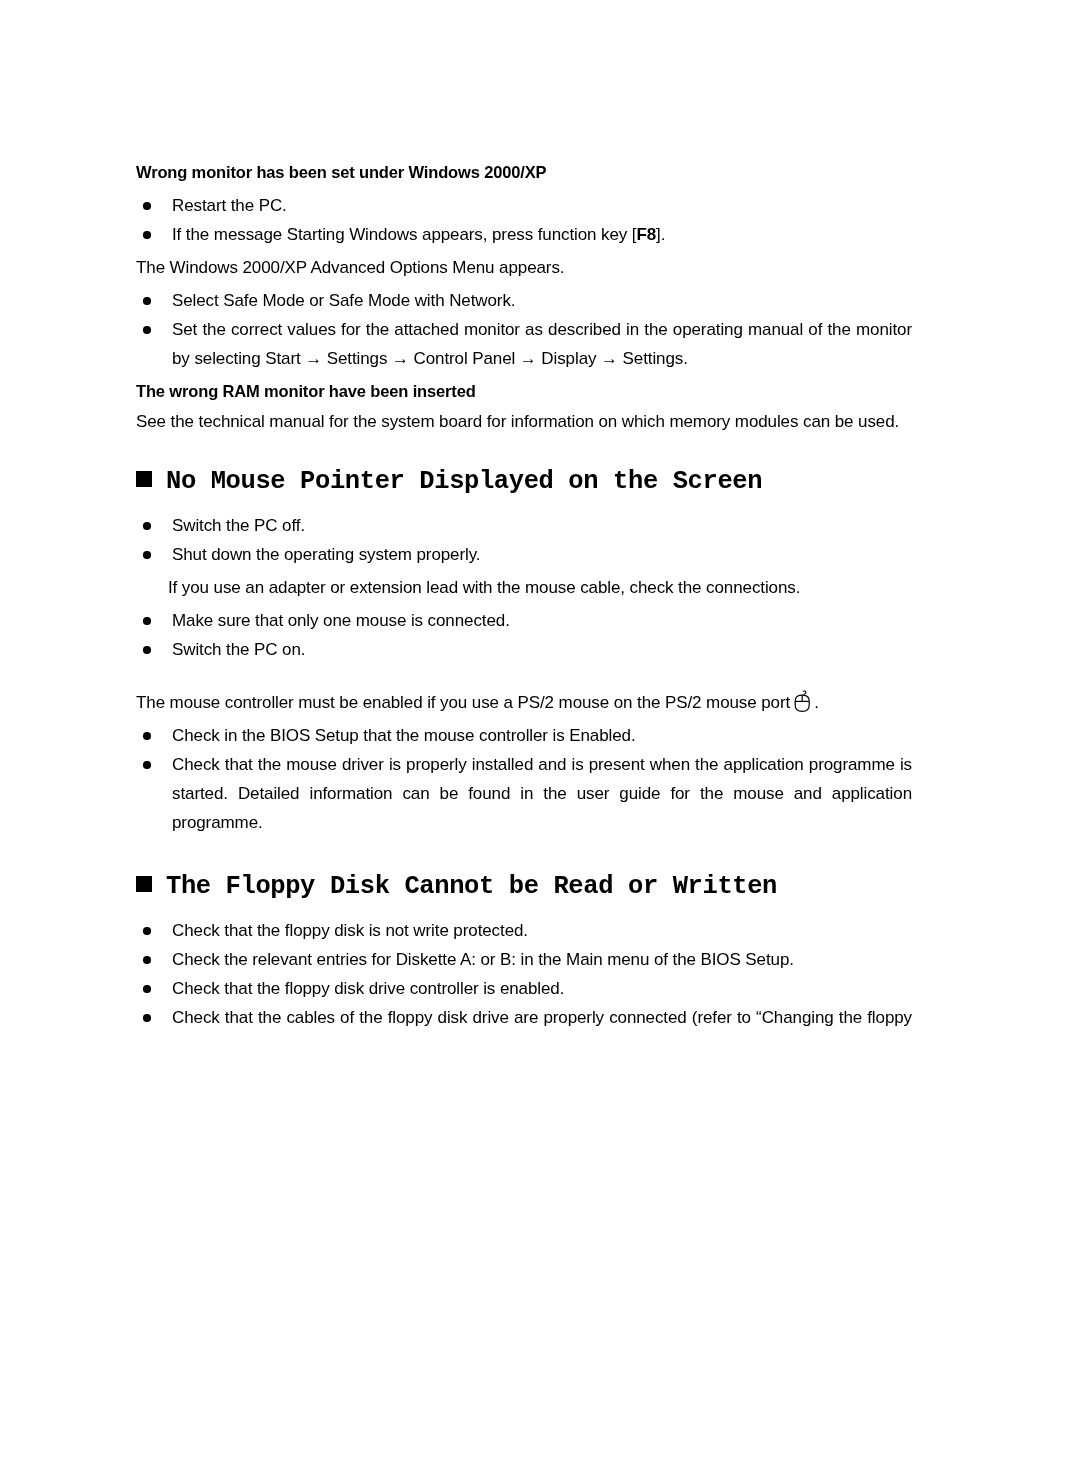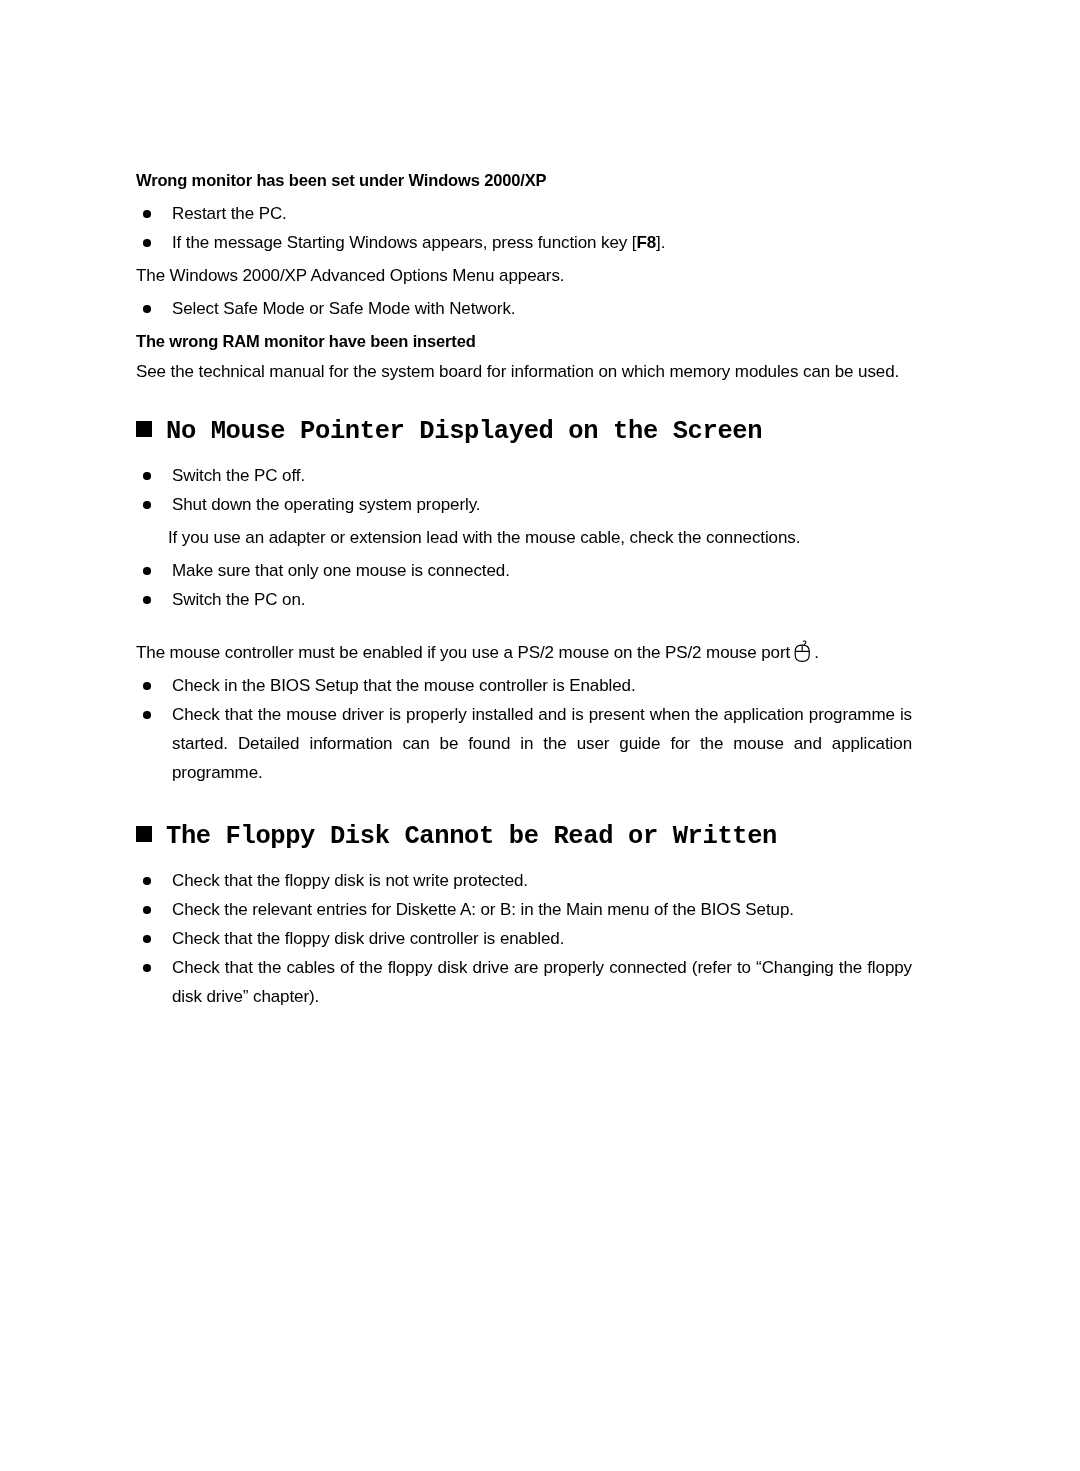--- a/index.html
+++ b/index.html
@@ -11,21 +11,21 @@
     width: 1080px;
     height: 1471px;
     position: relative;
     font-family: "Liberation Sans", sans-serif;
     color: #000000;
     -webkit-font-smoothing: antialiased;
   }
 
   .page {
     position: absolute;
-    left: 0; top: 8px;
+    left: 0; top: 0;
     width: 1080px;
     height: 1039px;
     overflow: hidden;
   }
 
   .content {
     position: absolute;
     left: 136px;
     top: 158px;
     width: 780px;
@@ -157,20 +157,24 @@
         </li>
       </ul>
 
       <p class="para">The Windows 2000/XP Advanced Options Menu appears.</p>
 
       <ul class="blist">
         <li>
           <span class="dot"></span>
           <span class="li-text">Select Safe Mode or Safe Mode with Network.</span>
         </li>
+        <li class="justify">
+          <span class="dot"></span>
+          <span class="li-text">Set the correct values for the attached monitor as described in the operating manual of the monitor by selecting Start → Settings → Control Panel → Display → Settings.</span>
+        </li>
       </ul>
     </div>
 
     <div>
       <p class="sub-head">The wrong RAM monitor have been inserted</p>
       <p class="para justify">See the technical manual for the system board for information on which memory modules can be used.</p>
     </div>
 
     <div class="spacer-lg"></div>
 

